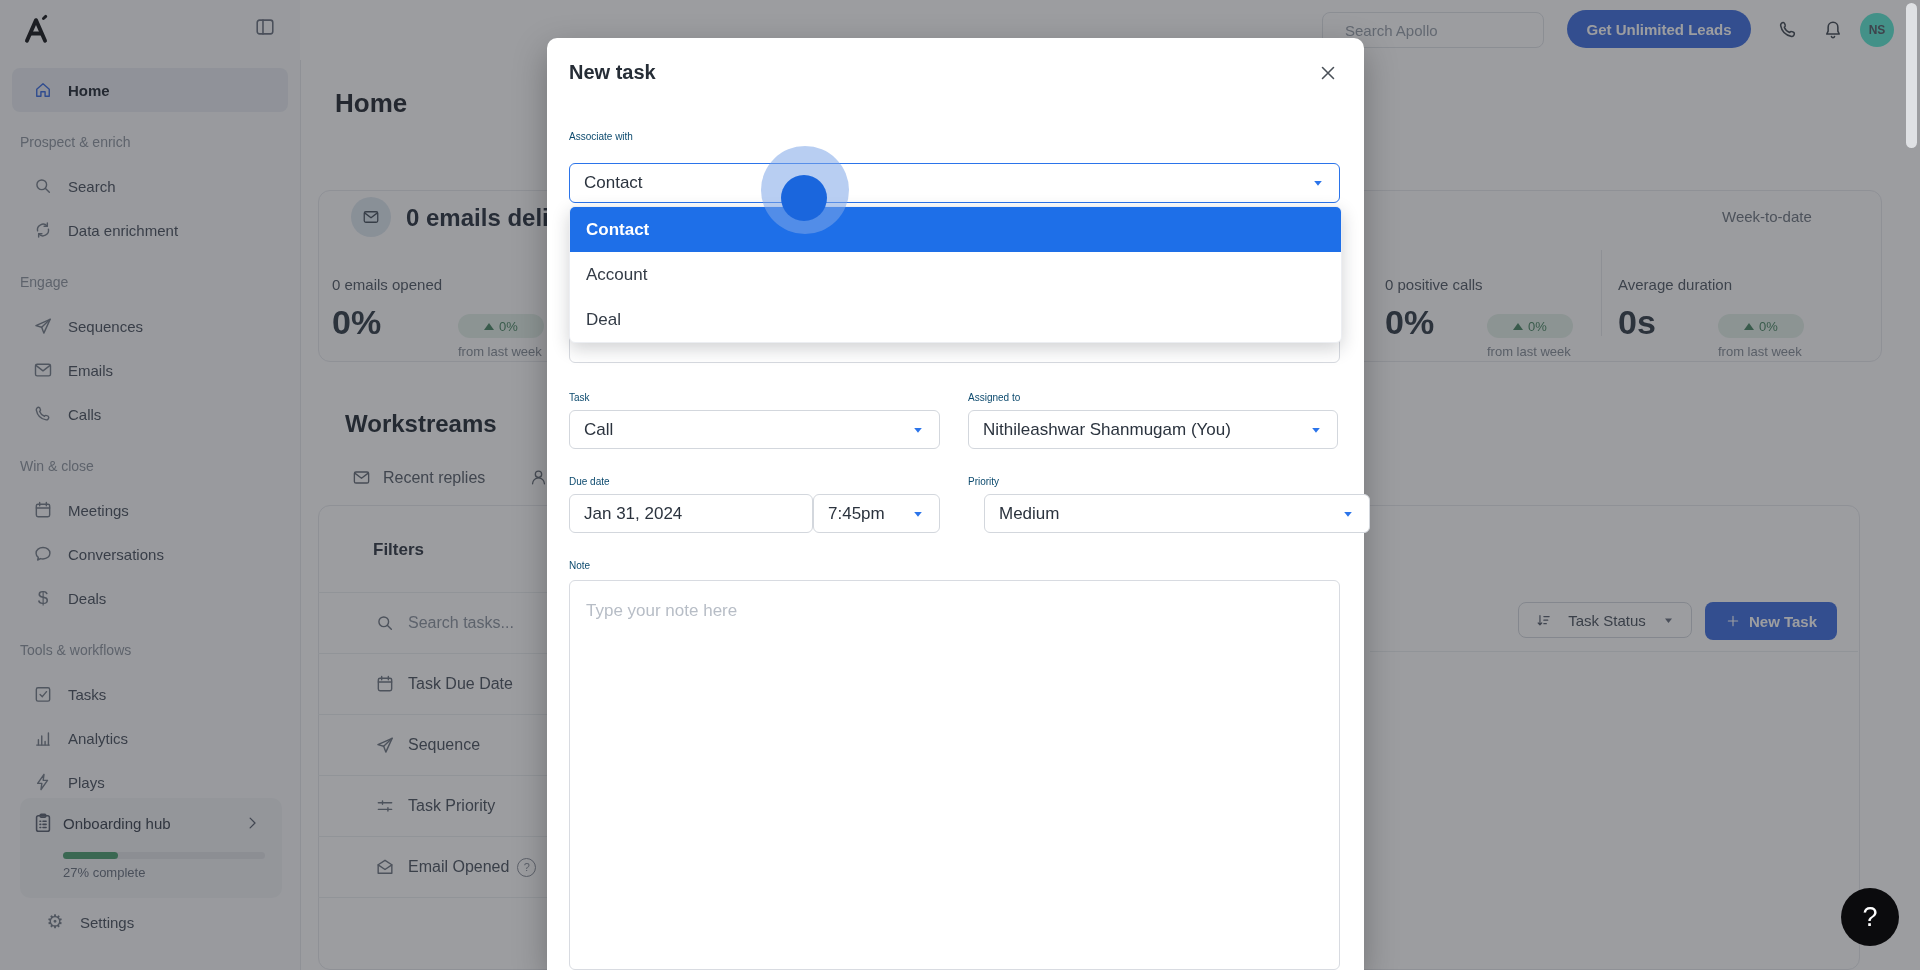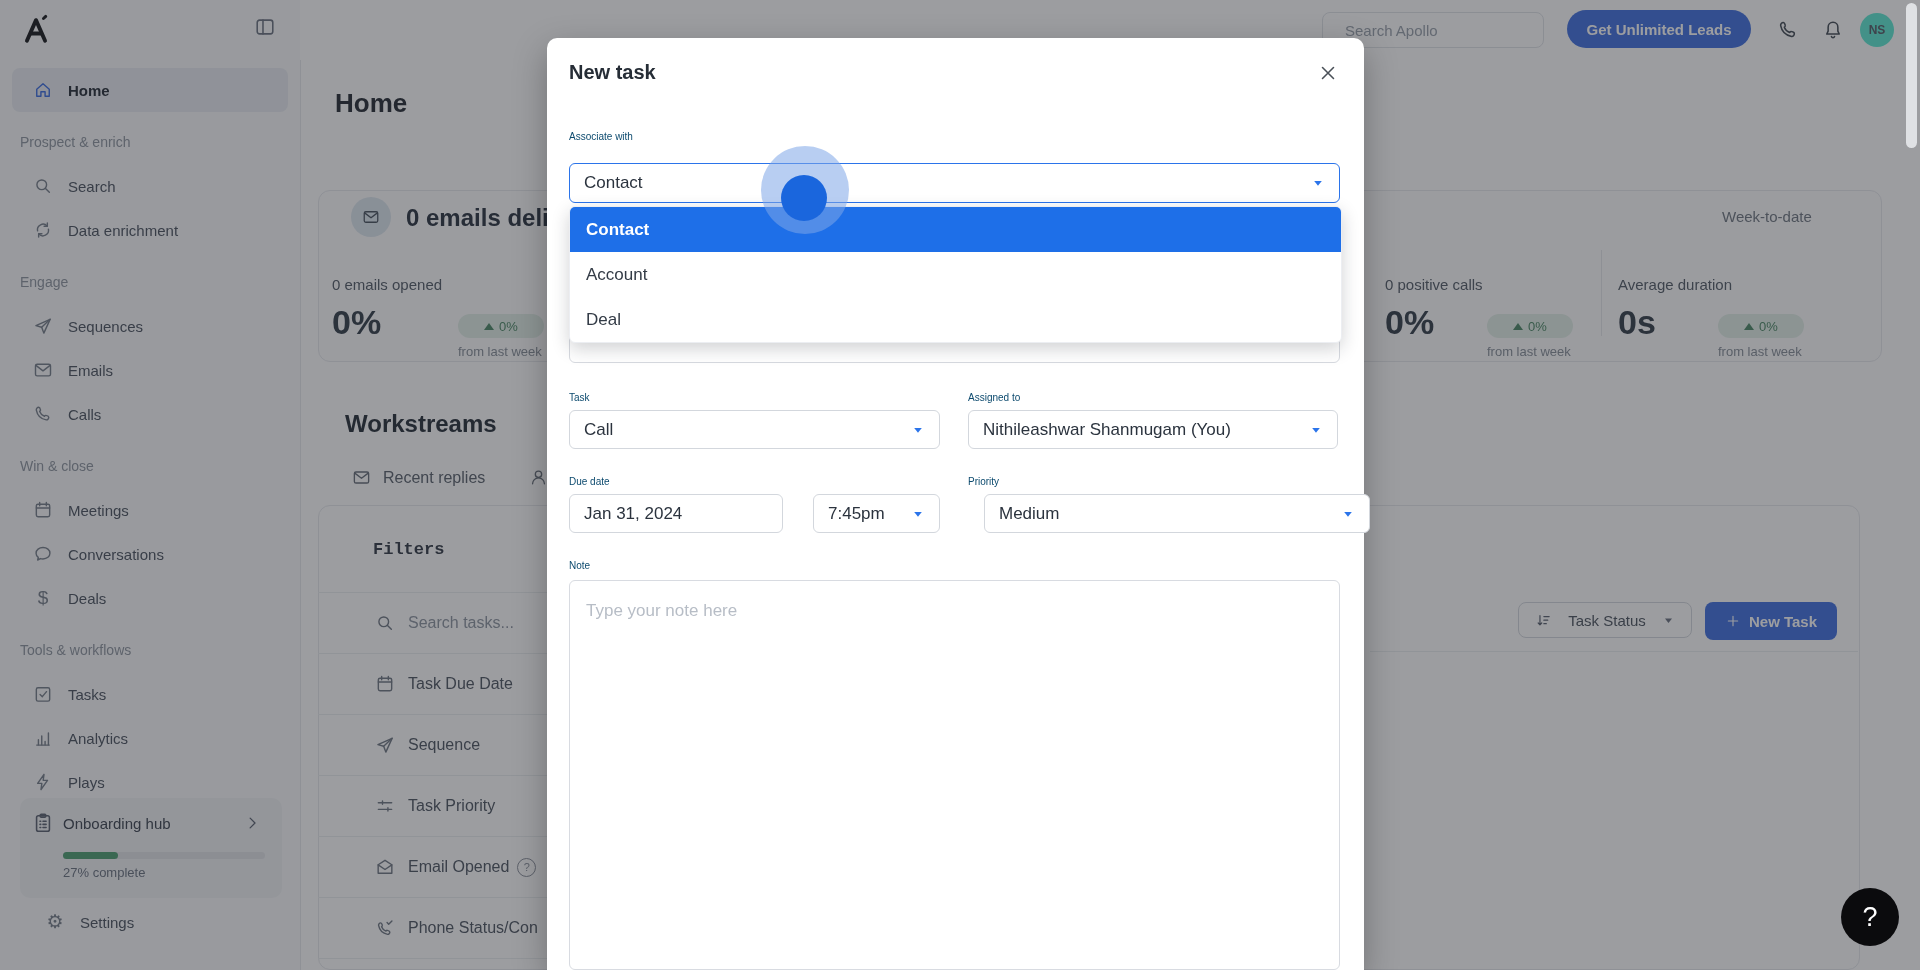--- a/index.html
+++ b/index.html
@@ -47,21 +47,21 @@
   .st-value{margin-top:10px;font-size:34px;font-weight:bold;color:#343e4a;}
   .st-pill{position:absolute;top:38px;width:86px;height:24px;border-radius:12px;background:#e2efe7;color:#4c8766;font-size:13px;display:flex;align-items:center;justify-content:center;gap:5px;}
   .st-pill .tri{width:0;height:0;border-left:5px solid transparent;border-right:5px solid transparent;border-bottom:7px solid #4c8766;}
   .st-cap{position:absolute;top:68px;font-size:13px;color:#868e98;white-space:nowrap;}
   .st-div{position:absolute;top:250px;width:1px;height:86px;background:#e6e8ec;}
   #ws-title{position:absolute;left:345px;top:410px;font-size:24px;font-weight:bold;color:#262e38;}
   #ws-tab{position:absolute;left:352px;top:468px;display:flex;align-items:center;gap:12px;color:#59616c;font-size:16px;cursor:pointer;}
   #ws-tab .ic{width:19px;height:19px;color:#666e79;}
   #ws-tab2{position:absolute;left:529px;top:468px;width:19px;height:19px;color:#666e79;}
   #ws-card{position:absolute;left:318px;top:505px;width:1542px;height:465px;border:1px solid #e7e9ed;border-radius:12px;background:#fff;box-sizing:border-box;}
-  #filters-title{position:absolute;left:373px;top:540px;font-size:17px;font-weight:bold;color:#323a45;font-family:Liberation Mono, monospace;}
+  #filters-title{position:absolute;left:373px;top:540px;font-size:17px;font-weight:bold;color:#323a45;}
   #filters-list{position:absolute;left:318px;top:592px;width:330px;}
   .f-row{height:60px;display:flex;align-items:center;border-top:1px solid #eceef1;cursor:pointer;}
   .f-row .ic{width:20px;height:20px;color:#707884;margin:0 13px 0 57px;flex:0 0 20px;}
   .f-row .f-txt{font-size:16px;color:#4e5662;white-space:nowrap;}
   .f-row .f-txt.ph{color:#8d95a1;}
   .qcircle{width:17px;height:17px;border:1.5px solid #8b919c;border-radius:50%;color:#8b919c;font-size:11px;display:inline-flex;align-items:center;justify-content:center;margin-left:8px;}
   #sort-btn{position:absolute;left:1518px;top:602px;width:174px;height:36px;box-sizing:border-box;border:1px solid #d4d8de;border-radius:8px;background:#fff;display:flex;align-items:center;justify-content:center;gap:16px;color:#4c545f;font-size:15px;cursor:pointer;}
   #sort-btn .ic{width:17px;height:17px;color:#5a6270;}
   #sort-btn .car{width:13px;height:13px;color:#6a7280;}
   #newtask-btn{position:absolute;left:1705px;top:602px;width:132px;height:38px;border:0;border-radius:8px;background:#4070e0;color:#fff;font-size:15px;font-weight:bold;font-family:inherit;display:flex;align-items:center;justify-content:center;gap:8px;cursor:pointer;}
@@ -377,29 +377,20 @@
         <div class="f-row">
           <span class="ic">
             <svg viewBox="0 0 24 24" fill="none" stroke="currentColor" stroke-width="1.7" stroke-linecap="round" stroke-linejoin="round">
               <path d="M3.8 9.3 12 4l8.2 5.3V19.5H3.8z"></path>
               <path d="M3.8 9.5 12 15l8.2-5.5"></path>
             </svg>
           </span>
           <span class="f-txt">Email Opened</span>
           <span class="qcircle">?</span>
         </div>
-        <div class="f-row">
-          <span class="ic">
-            <svg viewBox="0 0 24 24" fill="none" stroke="currentColor" stroke-width="1.7" stroke-linecap="round" stroke-linejoin="round">
-              <path d="M6.8 5.8c1 0 1.7 1.7 2 2.9.2.7-.3 1.3-.9 1.8.9 2.4 2.8 4.3 5.2 5.2.5-.6 1.1-1.1 1.8-.9 1.2.3 2.9 1 2.9 2 0 1.6-1.3 3-2.7 2.8-5.7-1-9.7-5-10.8-10.7-.3-1.4 1.1-3.1 2.5-3.1z"></path>
-              <path d="M14.5 5.5 16.4 7.4 20.3 3.5"></path>
-            </svg>
-          </span>
-          <span class="f-txt">Phone Status/Con</span>
-        </div>
         <div class="f-row" style="height: 0px;"></div>
       </div>
     <div id="sort-btn">
       <span class="ic">
           <svg viewBox="0 0 24 24" fill="none" stroke="currentColor" stroke-width="1.7" stroke-linecap="round" stroke-linejoin="round">
             <path d="M7 5v13M4.5 15.5 7 18l2.5-2.5"></path>
             <path d="M12.5 6.5H20M12.5 11.5h5.5M12.5 16.5h3.5"></path>
           </svg>
         </span>
       <span>Task Status</span>
@@ -461,21 +452,21 @@
     <div class="m-select" style="left:421px;top:372px;width:370px">
       <span>Nithileashwar Shanmugam (You)</span>
       <span class="ic car">
           <svg viewBox="0 0 24 24" fill="none" stroke="currentColor" stroke-width="1.7" stroke-linecap="round" stroke-linejoin="round">
             <path d="M5.5 8.5h13L12 16.5z" fill="currentColor" stroke="none"></path>
           </svg>
         </span>
     </div>
 
     <div class="m-label" style="left:22px;top:438px">Due date</div>
-    <div class="m-select" style="left:22px;top:456px;width:214px">
+    <div class="m-select" style="left:22px;top:456px;width:244px">
       <span>Jan 31, 2024</span>
     </div>
     <div class="m-select" style="left:266px;top:456px;width:127px">
       <span>7:45pm</span>
       <span class="ic car">
           <svg viewBox="0 0 24 24" fill="none" stroke="currentColor" stroke-width="1.7" stroke-linecap="round" stroke-linejoin="round">
             <path d="M5.5 8.5h13L12 16.5z" fill="currentColor" stroke="none"></path>
           </svg>
         </span>
     </div>

